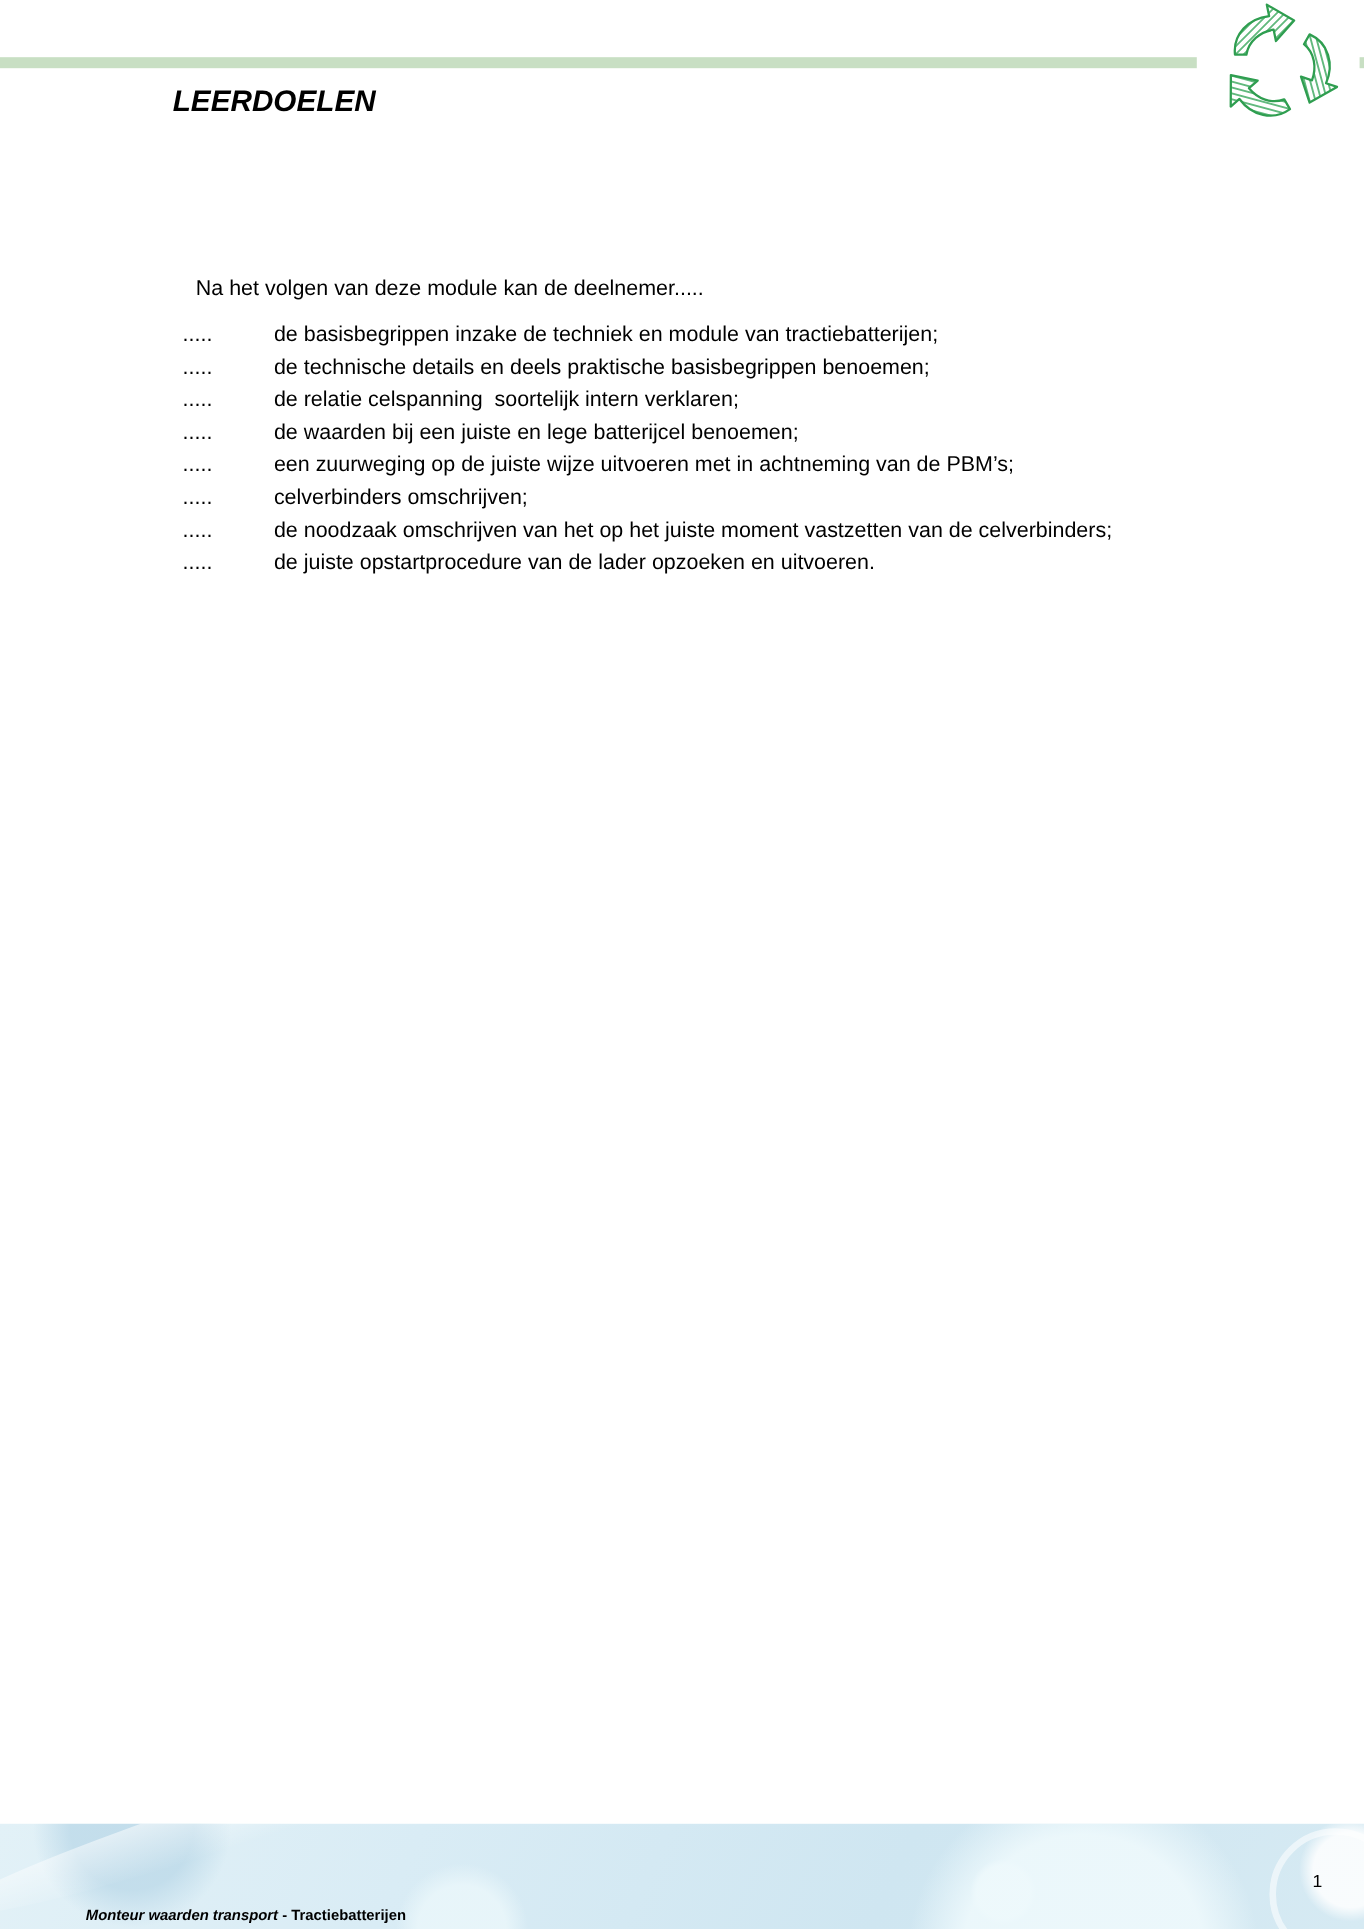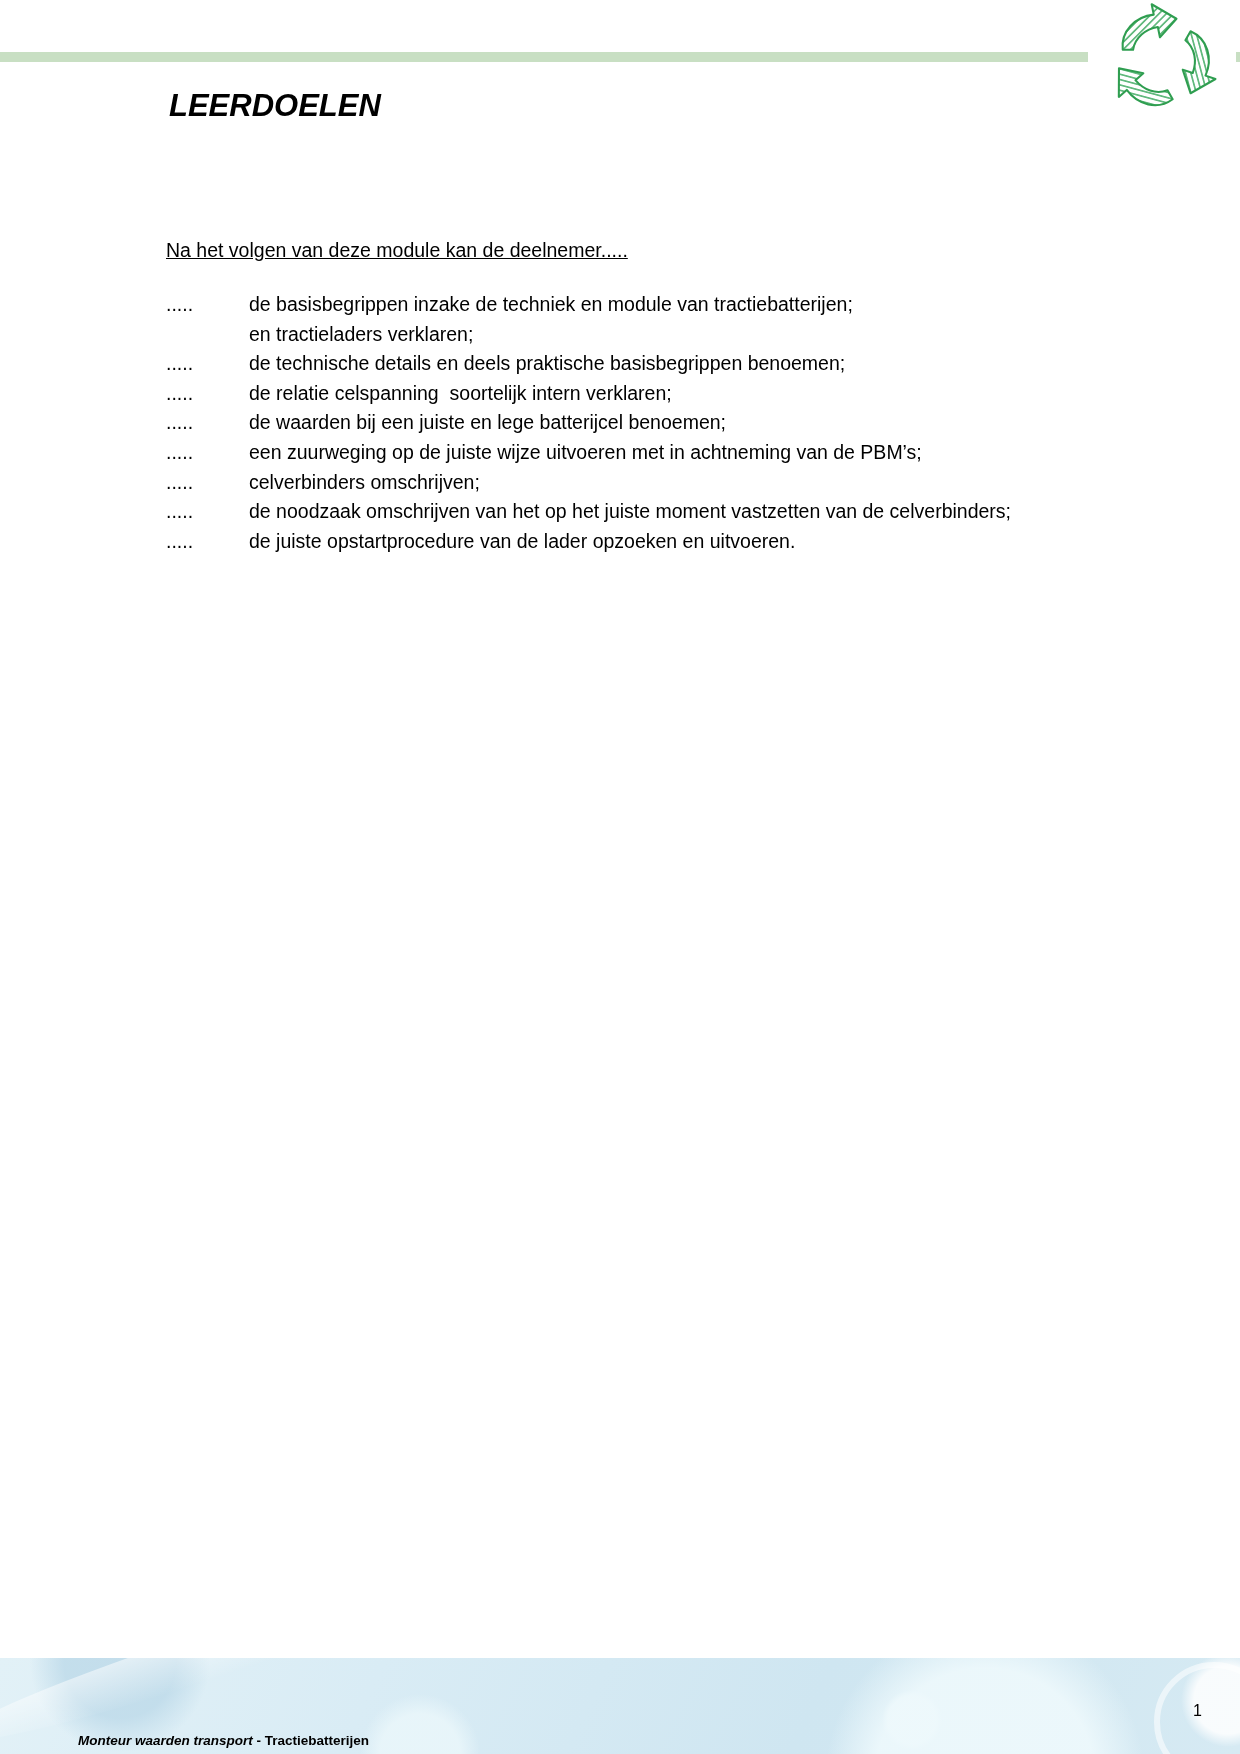--- a/index.html
+++ b/index.html
@@ -18,31 +18,30 @@
     background:#c8dfc3;
   }
   
   .recycle-wrap{
     position:absolute;top:-4px;right:4px;width:148px;height:124px;
     background:#ffffff;
   }
   .recycle-wrap svg{width:100%;height:100%;display:block;}
   
   .title{
-    position:absolute;left:157px;top:78px;margin:12px;
-    font-size:31px;line-height:1.05;
+    position:absolute;left:157px;top:78px;margin:0;
+    font-size:27px;line-height:1.05;
     font-weight:700;font-style:italic;
     letter-spacing:0px;
   }
   
   .intro{
-    position:absolute;left:162px;top:234px;margin:4px;
+    position:absolute;left:162px;top:234px;margin:16px;
     font-size:19.5px;line-height:24px;
     white-space:pre-wrap;
-    text-decoration:underline;
   }
   
   .goals{
     position:absolute;left:166px;top:290px;width:980px;
   }
   .goal-row{
     display:flex;
     font-size:19.5px;line-height:29.6px;
   }
   .dots{
@@ -117,24 +116,20 @@
   <h1 class="title">LEERDOELEN</h1>
 
   <p class="intro">Na het volgen van deze module kan de deelnemer.....</p>
 
   <div class="goals" id="goals-list">
       <div class="goal-row">
         <span class="dots">.....</span>
         <span class="goal-text">de basisbegrippen inzake de techniek en module van tractiebatterijen;</span>
       </div>
       <div class="goal-row">
-        <span class="dots"></span>
-        <span class="goal-text">en tractieladers verklaren;</span>
-      </div>
-      <div class="goal-row">
         <span class="dots">.....</span>
         <span class="goal-text">de technische details en deels praktische basisbegrippen benoemen;</span>
       </div>
       <div class="goal-row">
         <span class="dots">.....</span>
         <span class="goal-text">de relatie celspanning  soortelijk intern verklaren;</span>
       </div>
       <div class="goal-row">
         <span class="dots">.....</span>
         <span class="goal-text">de waarden bij een juiste en lege batterijcel benoemen;</span>

